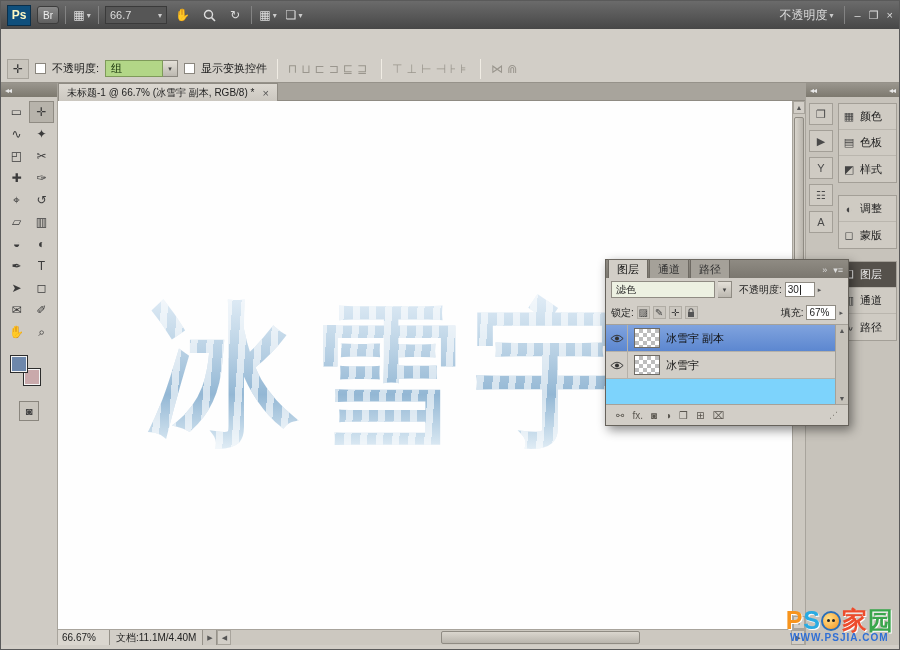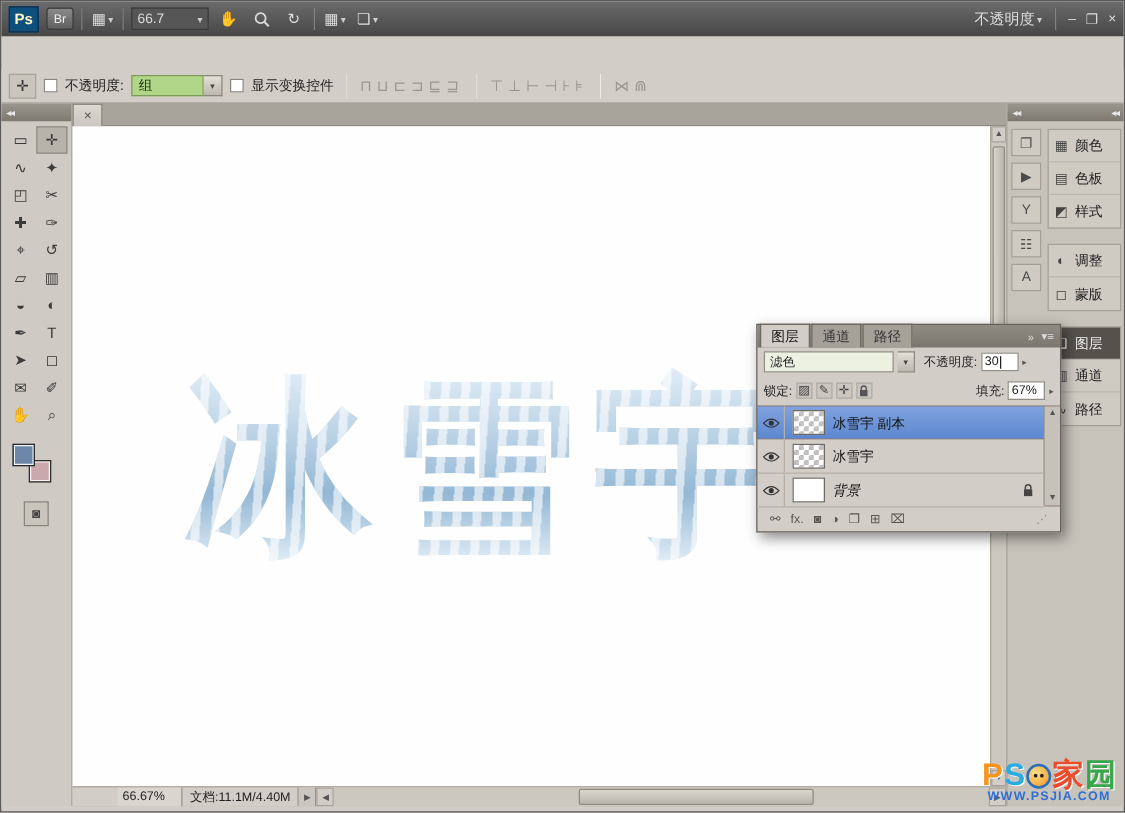--- a/index.html
+++ b/index.html
@@ -52,21 +52,21 @@
   .icy-text{position:absolute;left:88px;top:190px;font-size:152px;font-weight:bold;letter-spacing:12px;line-height:1.1;
     background:repeating-linear-gradient(94deg,rgba(255,255,255,.6) 0 7px,rgba(255,255,255,0) 7px 16px),
                linear-gradient(180deg,#e3eef7 0%,#b6cfe3 38%,#93b7d4 62%,#cfe1ee 88%,#eef5fa 100%);
     -webkit-background-clip:text;background-clip:text;color:transparent;
     text-shadow:0 0 1px rgba(150,180,210,.0);}
   .vscroll{position:absolute;top:18px;right:0;width:13px;bottom:16px;background:#ccc8c0;border-left:1px solid #a8a49c;}
   .vscroll .arr{height:13px;display:flex;align-items:center;justify-content:center;font-size:7px;color:#555;background:#d2cec7;border:1px solid #a8a49c;}
   .vscroll .arr.bot{position:absolute;bottom:0;left:0;right:0;}
   .vthumb{position:absolute;left:1px;right:1px;top:16px;height:252px;background:linear-gradient(90deg,#d8d4cc,#b9b5ad);border:1px solid #8f8b83;border-radius:2px;}
   .statusbar{position:absolute;left:0;right:0;bottom:0;height:16px;background:#d2cec7;border-top:1px solid #a8a49c;display:flex;align-items:stretch;font-size:10px;color:#222;}
-  .st-zoom{width:52px;display:flex;align-items:center;padding-left:4px;border-right:1px solid #96928a;background:#dad6cf;margin-left:36px;}
+  .st-zoom{width:52px;display:flex;align-items:center;padding-left:4px;border-right:1px solid #96928a;background:#dad6cf;}
   .st-doc{display:flex;align-items:center;padding:0 6px;border-right:1px solid #96928a;white-space:nowrap;}
   .st-exp{width:14px;display:flex;align-items:center;justify-content:center;font-size:7px;color:#555;border-right:1px solid #96928a;background:#cbc7c0;}
   .hscroll{flex:1;position:relative;background:#ccc8c0;}
   .hs-arr{position:absolute;top:0;bottom:0;width:14px;display:flex;align-items:center;justify-content:center;font-size:7px;color:#555;background:#d2cec7;border:1px solid #a8a49c;}
   .hs-arr.l{left:0;} .hs-arr.r{right:0;}
   .hthumb{position:absolute;top:1px;bottom:1px;left:38%;width:34%;background:linear-gradient(#dad6ce,#b9b5ad);border:1px solid #8f8b83;border-radius:2px;}
 
   
   .rightdock{position:absolute;top:82px;right:0;width:94px;bottom:4px;background:#c7c3bb;border-left:1px solid #a8a49c;}
   .dock-head{height:14px;background:linear-gradient(#9a968e,#7d796f);color:#e8e8e8;font-size:8px;display:flex;align-items:center;justify-content:space-between;padding:0 4px;letter-spacing:-1px;}
@@ -89,21 +89,21 @@
   .lp-tab.active{background:#d2cec7;color:#111;}
   .lp-tabicons{margin-left:auto;display:flex;gap:6px;align-items:center;padding:0 5px 3px;color:#ddd;font-size:9px;}
   .lp-ctrl{height:23px;display:flex;align-items:center;gap:3px;padding:0 5px;font-size:10px;color:#222;}
   .blendsel{width:104px;height:17px;background:#edf1e2;border:1px solid #8f8b83;display:flex;align-items:center;padding:0 4px;font-size:10px;}
   .ddsm{width:14px;height:17px;background:linear-gradient(#e4e0d8,#bcb8b0);border:1px solid #8f8b83;border-left:none;display:flex;align-items:center;justify-content:center;font-size:7px;color:#444;}
   .numfield{width:30px;height:15px;background:#fff;border:1px solid #8f8b83;display:flex;align-items:center;padding:0 2px;font-size:10px;}
   .caret{width:1px;height:10px;background:#222;margin-left:1px;}
   .spin{font-size:7px;color:#555;}
   .lockicons{display:flex;gap:3px;align-items:center;font-size:10px;color:#444;}
   .lockicons span{width:13px;height:13px;border:1px solid #b0aca4;display:flex;align-items:center;justify-content:center;background:#cbc7c0;}
-  .lp-list{height:81px;border-top:1px solid #a5a199;border-bottom:1px solid #a5a199;background:#7f1d1d;display:flex;}
+  .lp-list{height:81px;border-top:1px solid #a5a199;border-bottom:1px solid #a5a199;background:#7dd3fc;display:flex;}
   .lp-rows{flex:1;}
   .lrow{height:27px;display:flex;align-items:center;border-bottom:1px solid #b5b1a9;background:#d2cec7;font-size:11px;color:#111;}
   .lrow.selected{background:linear-gradient(#80a3de,#5c87d0);}
   .eyebox{width:22px;height:100%;border-right:1px solid #b5b1a9;display:flex;align-items:center;justify-content:center;}
   .thumb{width:26px;height:20px;border:1px solid #6f6b64;margin:0 6px;background:#fff;}
   .thumb.checker{background-image:linear-gradient(45deg,#bdbdbd 25%,transparent 25%,transparent 75%,#bdbdbd 75%),linear-gradient(45deg,#bdbdbd 25%,#fff 25%,#fff 75%,#bdbdbd 75%);background-size:8px 8px;background-position:0 0,4px 4px;}
   .lname{flex:1;}
   .lname.bgname{font-style:italic;}
   .rowlock{margin-right:8px;}
   .lp-scroll{width:13px;background:#c6c2ba;border-left:1px solid #a5a199;display:flex;flex-direction:column;justify-content:space-between;align-items:center;font-size:7px;color:#555;padding:2px 0;}
@@ -221,20 +221,21 @@
     <div class="swatches">
       <div class="swatch fg"></div>
       <div class="swatch bg"></div>
     </div>
     <div class="quickmask">◙</div>
   </div>
 
   <div class="docwin">
     <div class="tabbar">
       <div class="doc-tab">
+        <span>未标题-1 @ 66.7% (冰雪宇 副本, RGB/8) *</span>
         <span class="tab-close">×</span>
       </div>
     </div>
     <div class="canvas">
       <div class="icy-text">冰雪宇</div>
     </div>
     <div class="vscroll">
       <div class="arr">▲</div>
       <div class="vthumb"></div>
       <div class="arr bot">▼</div>
@@ -361,36 +362,20 @@
         <div class="lrow">
           <span class="eyebox">
             <svg width="14" height="9" viewBox="0 0 16 10">
                 <path d="M1 5 Q8 -2.5 15 5 Q8 12.5 1 5 Z" fill="none" stroke="#333" stroke-width="1.1"></path>
                 <circle cx="8" cy="5" r="2.3" fill="#333"></circle>
               </svg>
           </span>
           <span class="thumb checker"></span>
           <span class="lname">冰雪宇</span>
         </div>
-        <div class="lrow">
-          <span class="eyebox">
-            <svg width="14" height="9" viewBox="0 0 16 10">
-                <path d="M1 5 Q8 -2.5 15 5 Q8 12.5 1 5 Z" fill="none" stroke="#333" stroke-width="1.1"></path>
-                <circle cx="8" cy="5" r="2.3" fill="#333"></circle>
-              </svg>
-          </span>
-          <span class="thumb"></span>
-          <span class="lname bgname">背景</span>
-          <span class="rowlock">
-            <svg width="9" height="11" viewBox="0 0 8 10">
-                <path d="M2 4 V2.8 a2 2 0 0 1 4 0 V4" fill="none" stroke="#444" stroke-width="1.1"></path>
-                <rect x="1" y="4" width="6" height="5" fill="#444"></rect>
-              </svg>
-          </span>
-        </div>
       </div>
       <div class="lp-scroll">
         <span>▲</span>
         <span>▼</span>
       </div>
     </div>
     <div class="lp-footer">
       <span>⚯</span>
       <span>fx.</span>
       <span>◙</span>

